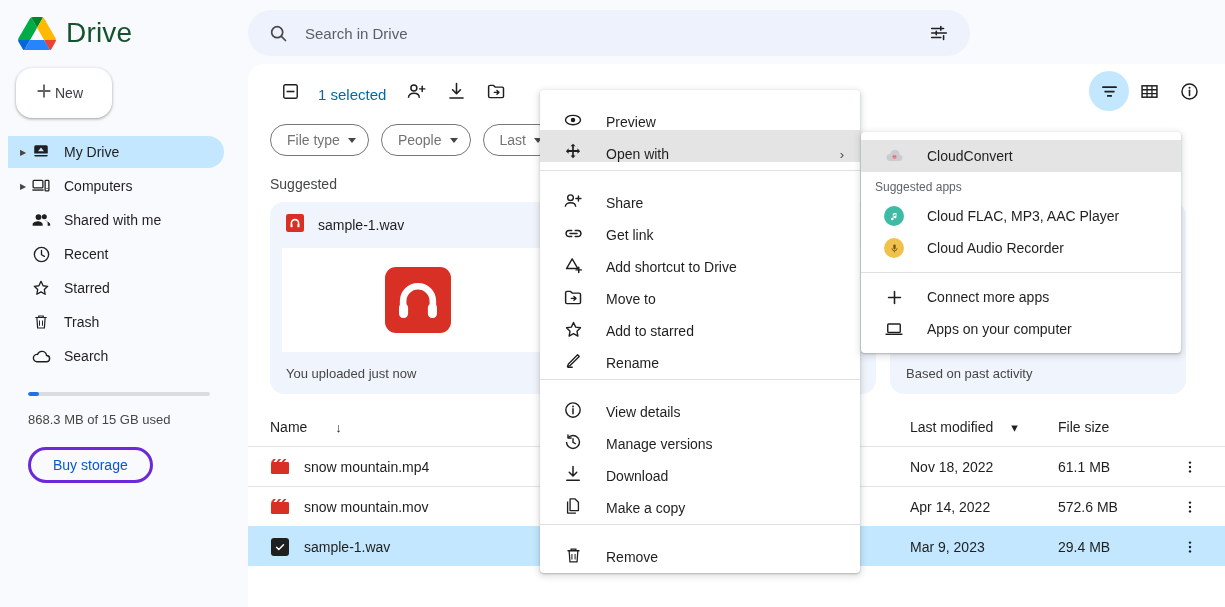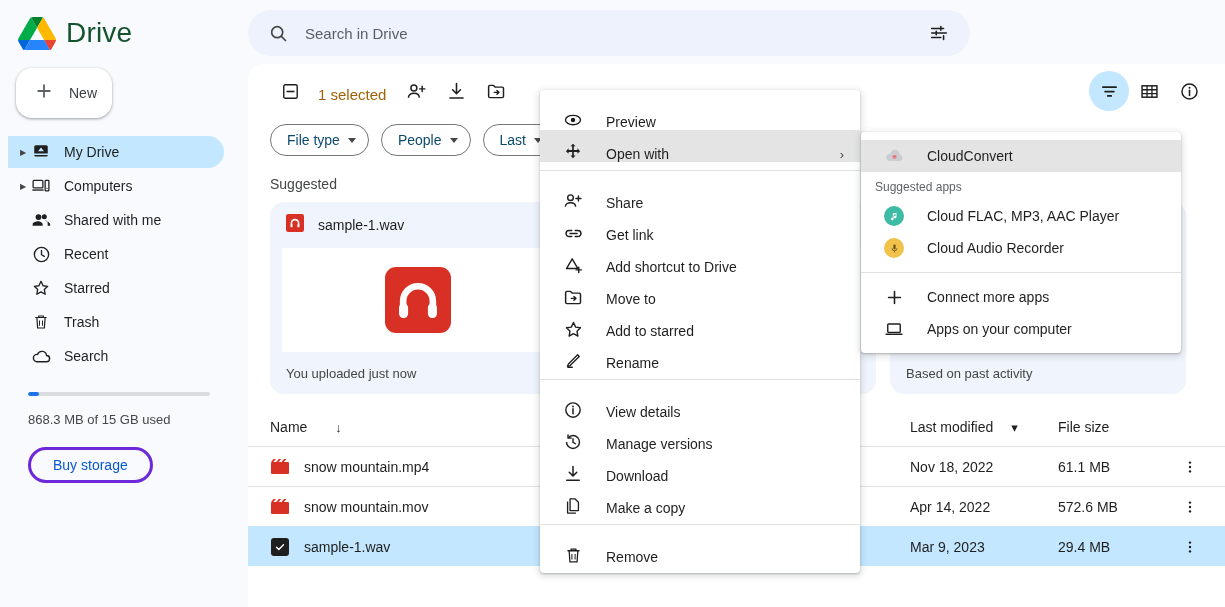--- a/index.html
+++ b/index.html
@@ -21,21 +21,21 @@
   }
   .brand {
     display: flex; align-items: center; gap: 10px;
     padding: 14px 0 0 18px; height: 52px;
   }
   .brand-logo { width: 38px; height: 33px; flex: 0 0 38px; }
   .brand-name {
     font-size: 28px; color: #14532d; letter-spacing: .2px;
   }
   .new-btn {
-    display: flex; align-items: center; gap: 14px;
+    display: flex; align-items: center; gap: 0;
     margin: 16px 0 0 16px;
     width: 96px; height: 50px;
     padding-left: 17px;
     background: #fff;
     border-radius: 16px;
     box-shadow: 0 1px 2px 0 rgba(60,64,67,.30), 0 1px 3px 1px rgba(60,64,67,.15);
     cursor: pointer;
   }
   .new-plus { font-size: 23px; color: #5f6368; line-height: 1; font-weight: 400; }
   .new-label { font-size: 14px; color: #3c4043; font-weight: 500; }
@@ -110,32 +110,32 @@
   .sel-toolbar {
     display: flex; align-items: center;
     height: 54px; padding: 0 16px 0 22px;
   }
   .icon-btn {
     width: 40px; height: 40px; border-radius: 50%;
     display: flex; align-items: center; justify-content: center;
     cursor: pointer; flex: 0 0 40px;
   }
   .sel-count {
-    font-size: 15px; color: #a16207; font-weight: 400;
+    font-size: 15px; color: #0369a1; font-weight: 400;
     margin: 7px 10px 0 8px; white-space: nowrap;
   }
   .spacer { flex: 1; }
   .icon-btn.active { background: #c2e7ff; }
 
   .chips { display: flex; gap: 12px; padding: 0 0 0 22px; height: 44px; align-items: center; }
   .chip {
     display: inline-flex; align-items: center; gap: 8px;
     height: 32px; padding: 0 12px 0 16px;
     border: 1px solid #747775; border-radius: 16px;
-    font-size: 14px; color: #0c4a6e; cursor: pointer;
+    font-size: 14px; color: #737373; cursor: pointer;
     white-space: nowrap; background: #fff;
   }
   .chip .caret {
     width: 0; height: 0;
     border-left: 4px solid transparent; border-right: 4px solid transparent;
     border-top: 5px solid #444746;
   }
 
   .section-title {
     padding: 14px 0 10px 22px;

